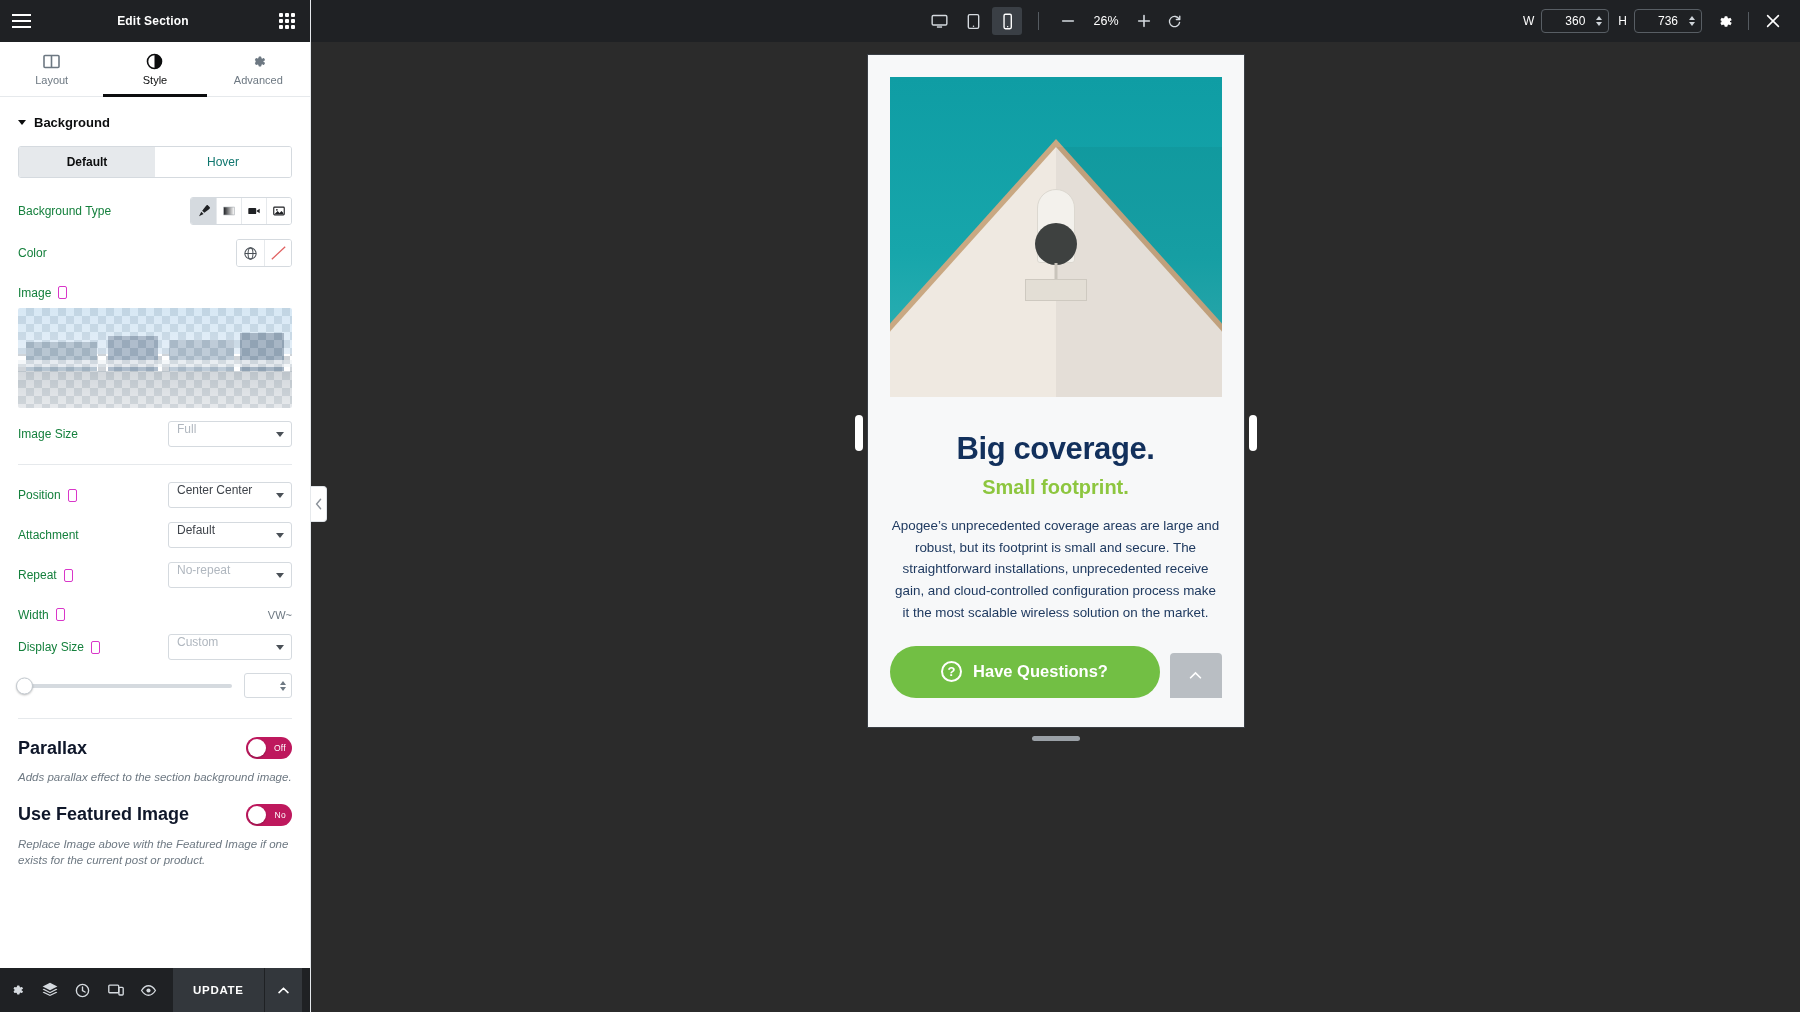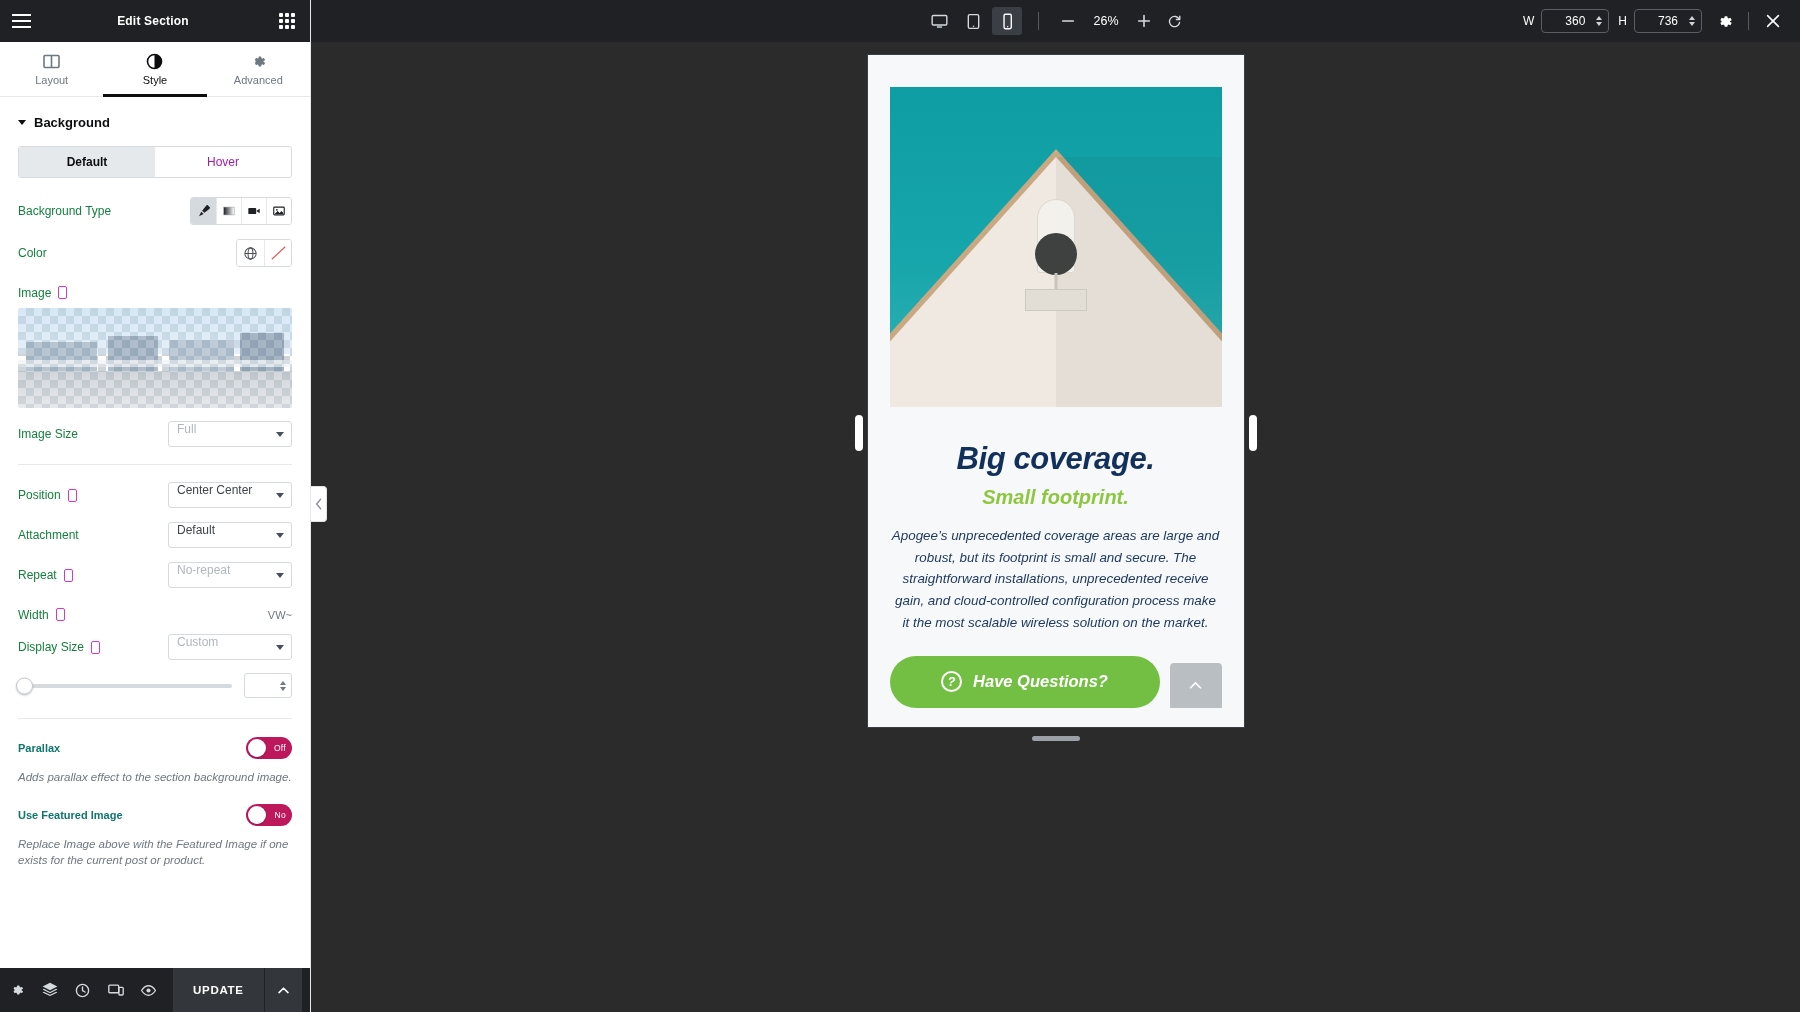--- a/index.html
+++ b/index.html
@@ -64,21 +64,21 @@
   .resp-dot {
     display: inline-block; width: 9px; height: 13px; border: 1.4px solid #d936c9; border-radius: 2px;
   }
   .ctrl { flex: 1; display: flex; justify-content: flex-end; }
 
   .seg {
     display: flex; margin: 4px 18px 12px 18px; border: 1px solid #d5dadf; border-radius: 3px; overflow: hidden;
   }
   .seg div {
     flex: 1; text-align: center; font-size: 12px; padding: 8px 0; cursor: pointer;
-    color: #a21caf; background: #fff;
+    color: #0f766e; background: #fff;
   }
   .seg div.on { background: #e6e9ec; font-weight: bold; color: #0c0d0e; }
 
   .bt-group { display: flex; border: 1px solid #d5dadf; border-radius: 3px; overflow: hidden; }
   .bt-group .bt {
     width: 25px; height: 26px; display: flex; align-items: center; justify-content: center;
     background: #fff; border-left: 1px solid #e6e9ec; cursor: pointer;
   }
   .bt-group .bt:first-child { border-left: none; }
   .bt-group .bt.on { background: #d5dadf; }
@@ -138,21 +138,21 @@
     position: relative; cursor: text;
   }
   .spin { position: absolute; right: 5px; top: 50%; transform: translateY(-50%);
           display:flex; flex-direction: column; gap: 2px; }
   .spin i { width: 0; height: 0; border-left: 3px solid transparent; border-right: 3px solid transparent; }
   .spin i.up { border-bottom: 4px solid #6d7882; }
   .spin i.dn { border-top: 4px solid #6d7882; }
 
   .brand { padding: 12px 18px 8px; font-size: 13px; font-weight: bold; color: #6ec1e4; }
   .toggle-row { display: flex; align-items: center; padding: 8px 18px; }
-  .toggle-row .tl { flex: 1; font-size: 11px; font-weight: bold; color: #0f766e; }
+  .toggle-row .tl { flex: 1; font-size: 18px; font-weight: bold; color: #0f172a; }
   .switch {
     width: 46px; height: 22px; border-radius: 11px; background: #be185d; position: relative; cursor: pointer;
     display:flex; align-items:center;
   }
   .switch .kn {
     position: absolute; left: 2px; width: 18px; height: 18px; border-radius: 50%; background: #fff;
     box-shadow: 0 1px 2px rgba(0,0,0,.25);
   }
   .switch .st { position: absolute; right: 6px; font-size: 8.5px; color: #fff; letter-spacing: .3px; }
   .helper { padding: 2px 18px 10px 18px; font-size: 11.5px; font-style: italic; color: #6d7882; line-height: 1.45; }
@@ -212,21 +212,21 @@
   .dimbox .dspin i { width:0;height:0;border-left:3px solid transparent;border-right:3px solid transparent; }
   .dimbox .dspin i.up { border-bottom: 4px solid #cfd4d9; }
   .dimbox .dspin i.dn { border-top: 4px solid #cfd4d9; }
 
   
   .stage { position: relative; height: 970px; }
   .phone {
     position: absolute; left: 50%; transform: translateX(-50%); top: 13px;
     width: 376px; height: 672px; background: #f7f8f9; box-shadow: 0 0 0 1px #3a3f45;
   }
-  .ph-inner { padding: 32px 22px 0 22px; font-style: italic; }
+  .ph-inner { padding: 22px 22px 0 22px; }
   .ph-photo {
     width: 100%; height: 320px; position: relative; overflow: hidden; background: #179b9e;
   }
   .ph-sky { position: absolute; inset: 0; background: linear-gradient(#0f9da4 0%, #17a6ab 55%, #37b3b6 100%); }
   .gable {
     position: absolute; left: 50%; bottom: 0; transform: translateX(-50%);
     width: 0; height: 0; border-left: 225px solid transparent; border-right: 225px solid transparent;
     border-bottom: 250px solid #efe9e1;
   }
   .gable-edge {

